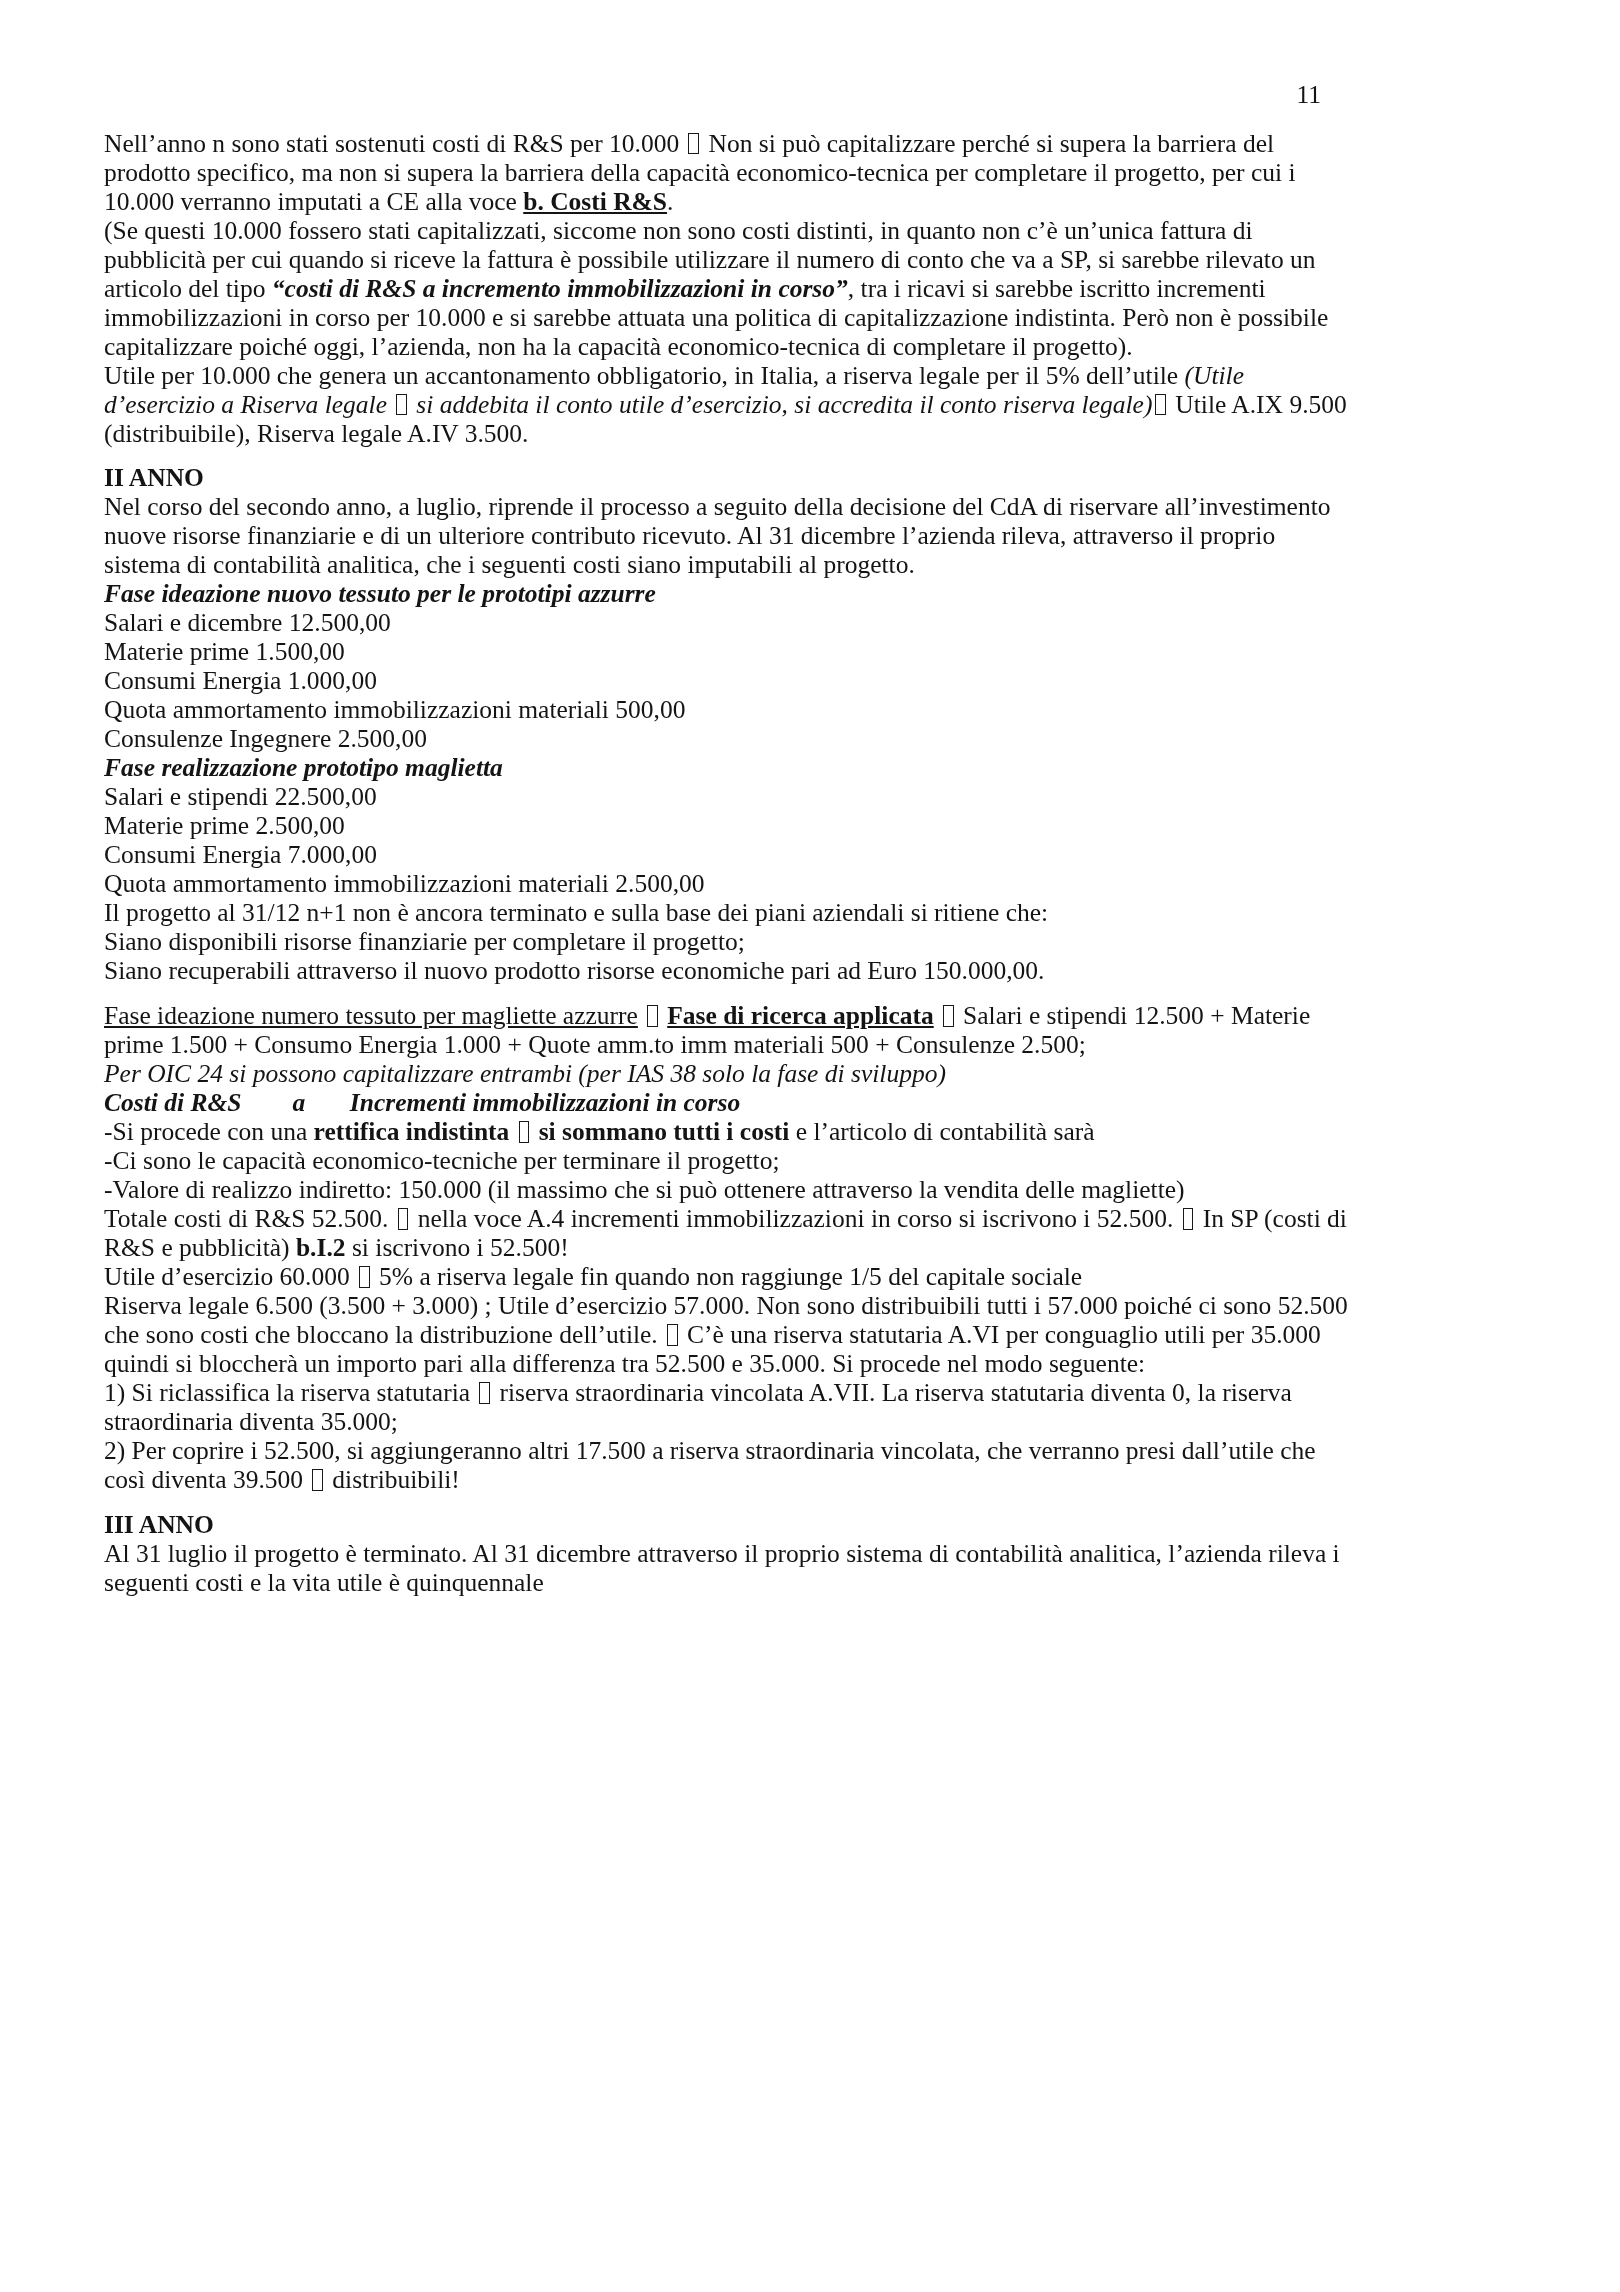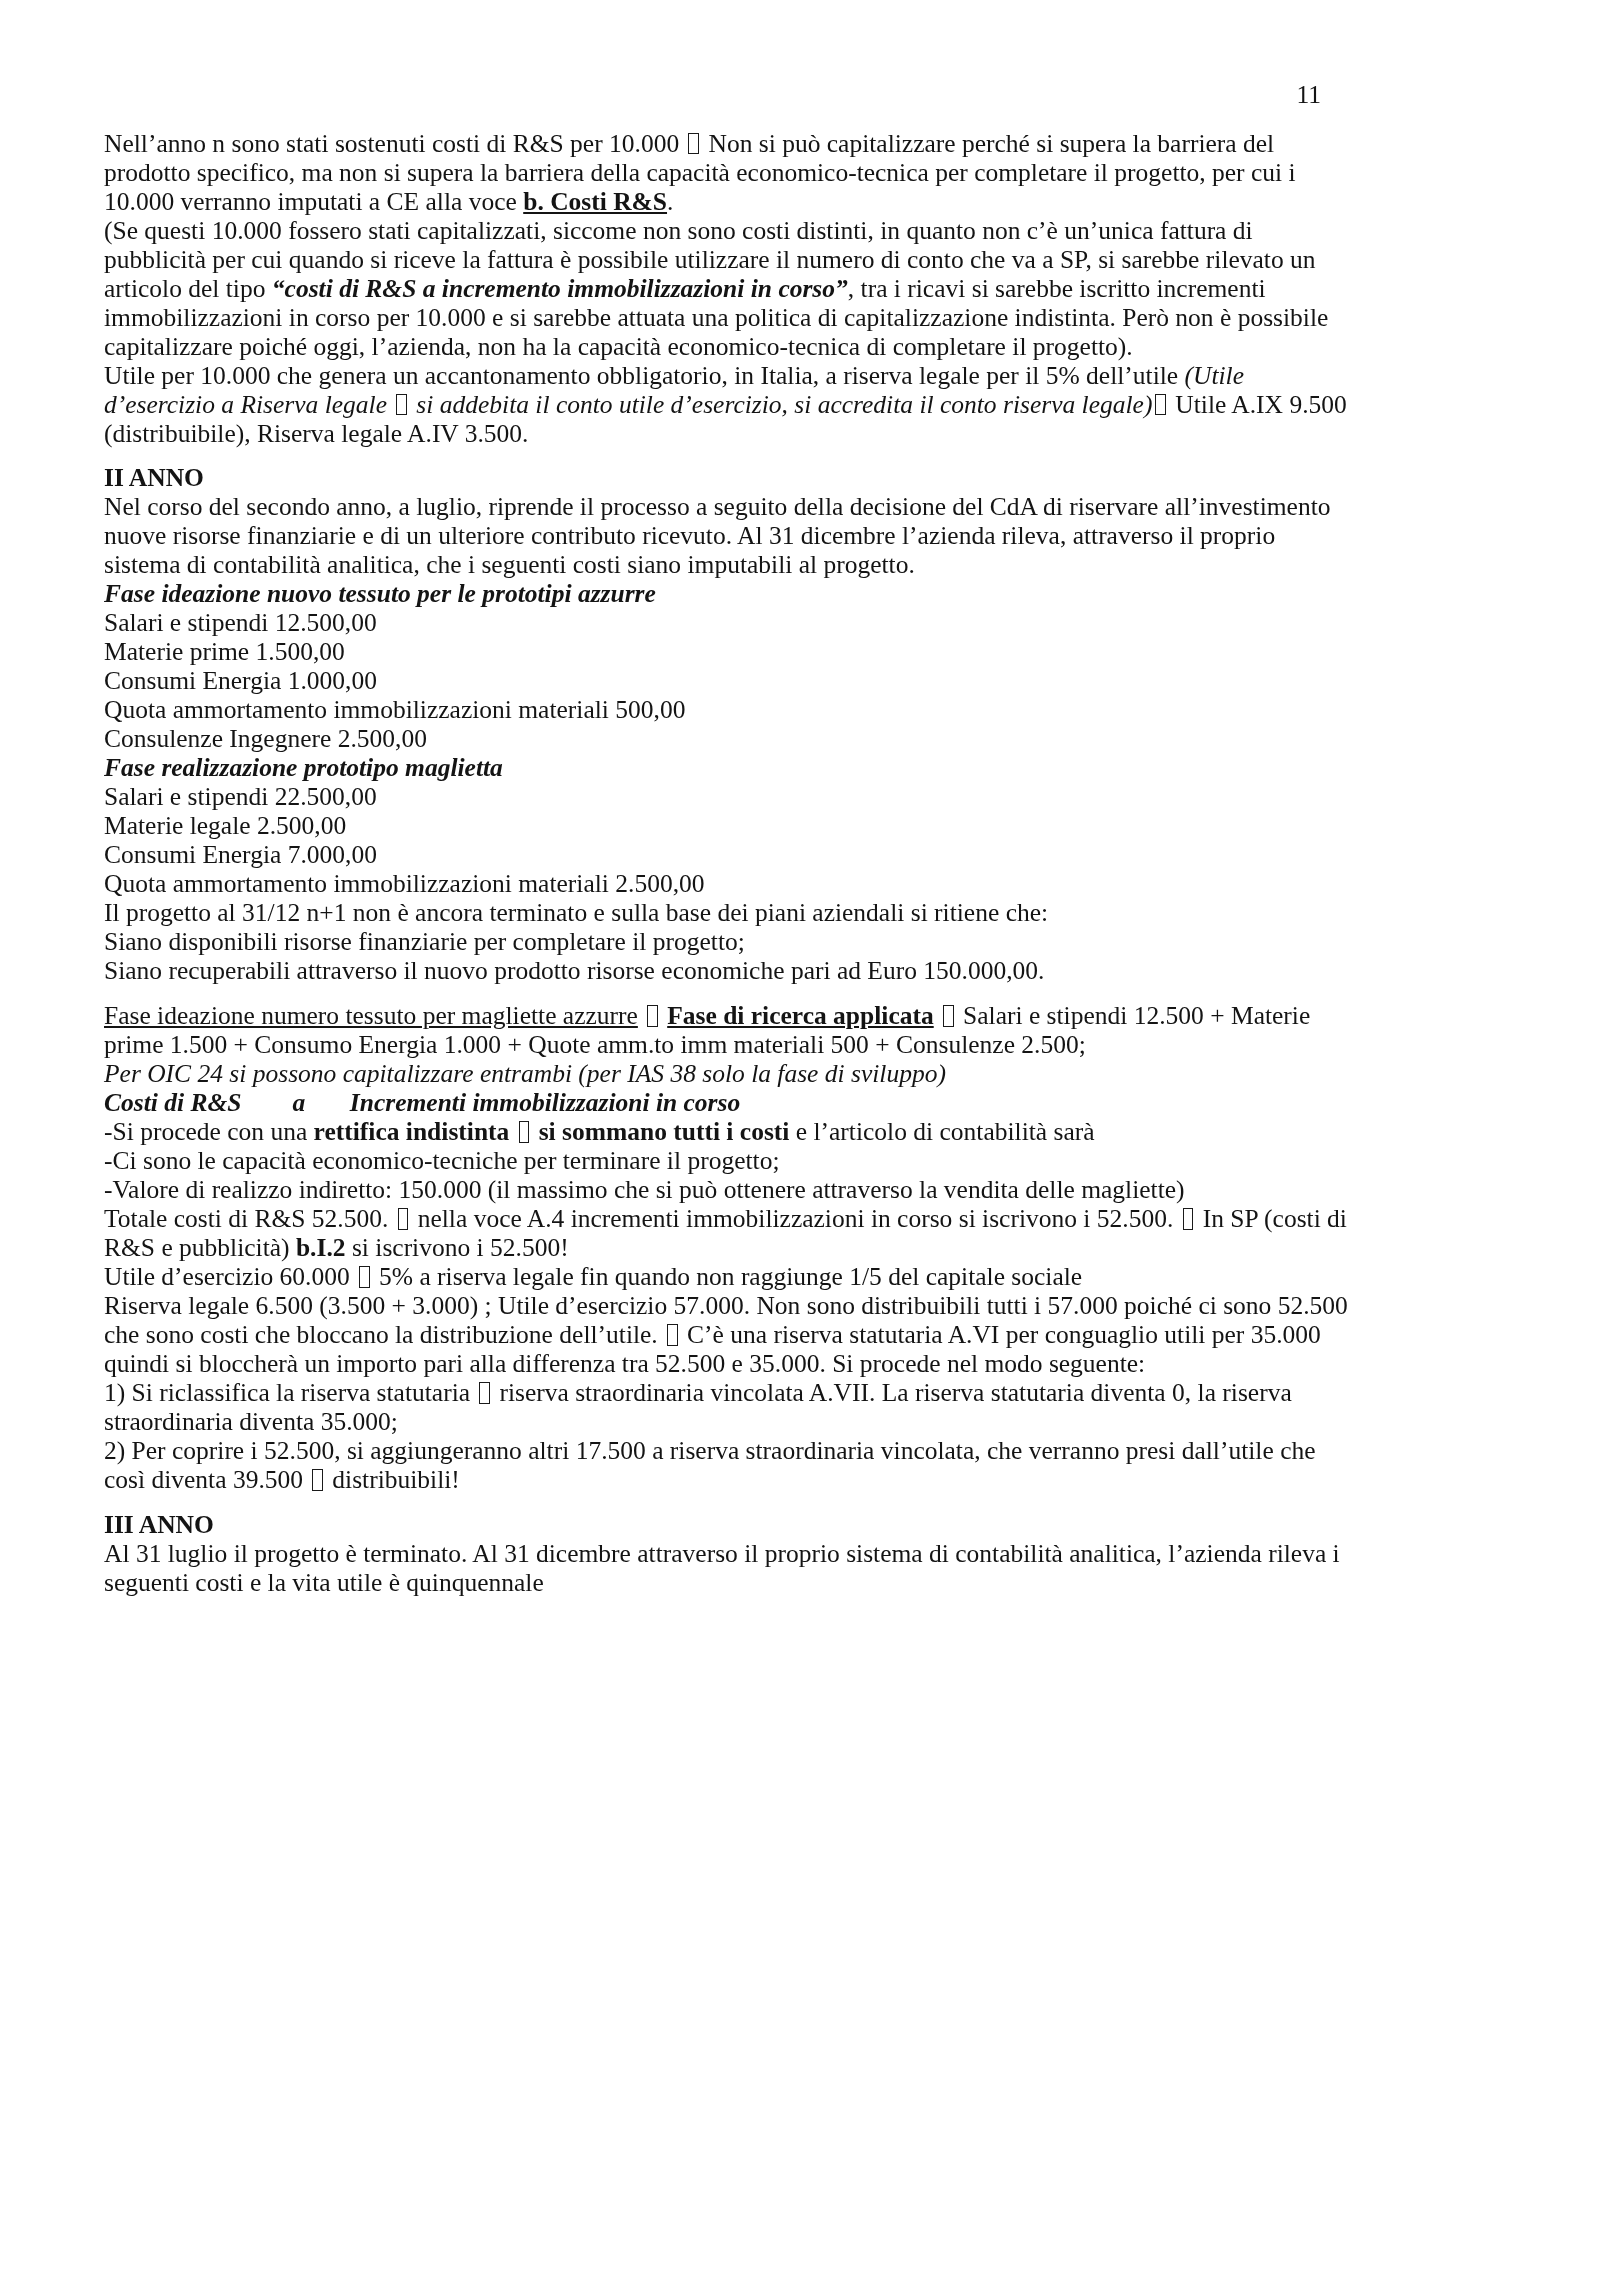--- a/index.html
+++ b/index.html
@@ -39,28 +39,28 @@
 <div class="page">
   <div class="page-number">11</div>
   <div class="doc-body">
       <div class="block"><span>Nell’anno n sono stati sostenuti costi di R&amp;S per 10.000 <span class="tofu"></span> Non si può capitalizzare perché si supera la barriera del prodotto specifico, ma non si supera la barriera della capacità economico-tecnica per completare il progetto, per cui i 10.000 verranno imputati a CE alla voce </span><span class="b u">b. Costi R&amp;S</span><span>.</span></div>
       <div class="block"><span>(Se questi 10.000 fossero stati capitalizzati, siccome non sono costi distinti, in quanto non c’è un’unica fattura di pubblicità per cui quando si riceve la fattura è possibile utilizzare il numero di conto che va a SP, si sarebbe rilevato un articolo del tipo </span><span class="b i">“costi di R&amp;S a incremento immobilizzazioni in corso”</span><span>, tra i ricavi si sarebbe iscritto incrementi immobilizzazioni in corso per 10.000 e si sarebbe attuata una politica di capitalizzazione indistinta. Però non è possibile capitalizzare poiché oggi, l’azienda, non ha la capacità economico-tecnica di completare il progetto).</span></div>
       <div class="block"><span>Utile per 10.000 che genera un accantonamento obbligatorio, in Italia, a riserva legale per il 5% dell’utile </span><span class="i">(Utile d’esercizio a Riserva legale <span class="tofu"></span> si addebita il conto utile d’esercizio, si accredita il conto riserva legale)</span><span><span class="tofu"></span> Utile A.IX 9.500 (distribuibile), Riserva legale A.IV 3.500.</span></div>
       <div class="spacer"></div>
       <div class="block"><span class="b">II ANNO</span></div>
       <div class="block"><span>Nel corso del secondo anno, a luglio, riprende il processo a seguito della decisione del CdA di riservare all’investimento nuove risorse finanziarie e di un ulteriore contributo ricevuto. Al 31 dicembre l’azienda rileva, attraverso il proprio sistema di contabilità analitica, che i seguenti costi siano imputabili al progetto.</span></div>
       <div class="block"><span class="b i">Fase ideazione nuovo tessuto per le prototipi azzurre</span></div>
-      <div class="block"><span>Salari e stipendi 12.500,00</span></div>
+      <div class="block"><span>Salari e dicembre 12.500,00</span></div>
       <div class="block"><span>Materie prime 1.500,00</span></div>
       <div class="block"><span>Consumi Energia 1.000,00</span></div>
       <div class="block"><span>Quota ammortamento immobilizzazioni materiali 500,00</span></div>
       <div class="block"><span>Consulenze Ingegnere 2.500,00</span></div>
       <div class="block"><span class="b i">Fase realizzazione prototipo maglietta</span></div>
       <div class="block"><span>Salari e stipendi 22.500,00</span></div>
-      <div class="block"><span>Materie legale 2.500,00</span></div>
+      <div class="block"><span>Materie prime 2.500,00</span></div>
       <div class="block"><span>Consumi Energia 7.000,00</span></div>
       <div class="block"><span>Quota ammortamento immobilizzazioni materiali 2.500,00</span></div>
       <div class="block"><span>Il progetto al 31/12 n+1 non è ancora terminato e sulla base dei piani aziendali si ritiene che:</span></div>
       <div class="block"><span>Siano disponibili risorse finanziarie per completare il progetto;</span></div>
       <div class="block"><span>Siano recuperabili attraverso il nuovo prodotto risorse economiche pari ad Euro 150.000,00.</span></div>
       <div class="spacer"></div>
       <div class="block"><span class="u">Fase ideazione numero tessuto per magliette azzurre</span><span> <span class="tofu"></span> </span><span class="b u">Fase di ricerca applicata</span><span> <span class="tofu"></span> Salari e stipendi 12.500 + Materie prime 1.500 + Consumo Energia 1.000 + Quote amm.to imm materiali 500 + Consulenze 2.500;</span></div>
       <div class="block"><span class="i">Per OIC 24 si possono capitalizzare entrambi (per IAS 38 solo la fase di sviluppo)</span></div>
       <div class="block"><span class="b i">Costi di R&amp;S        a       Incrementi immobilizzazioni in corso</span></div>
       <div class="block"><span>-Si procede con una </span><span class="b">rettifica indistinta</span><span> <span class="tofu"></span> </span><span class="b">si sommano tutti i costi</span><span> e l’articolo di contabilità sarà</span></div>

